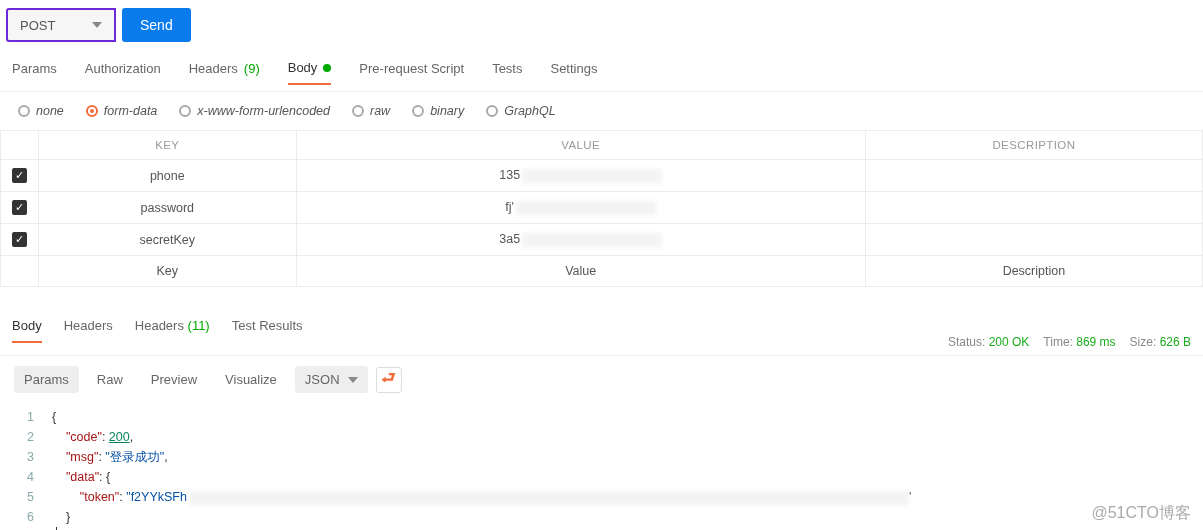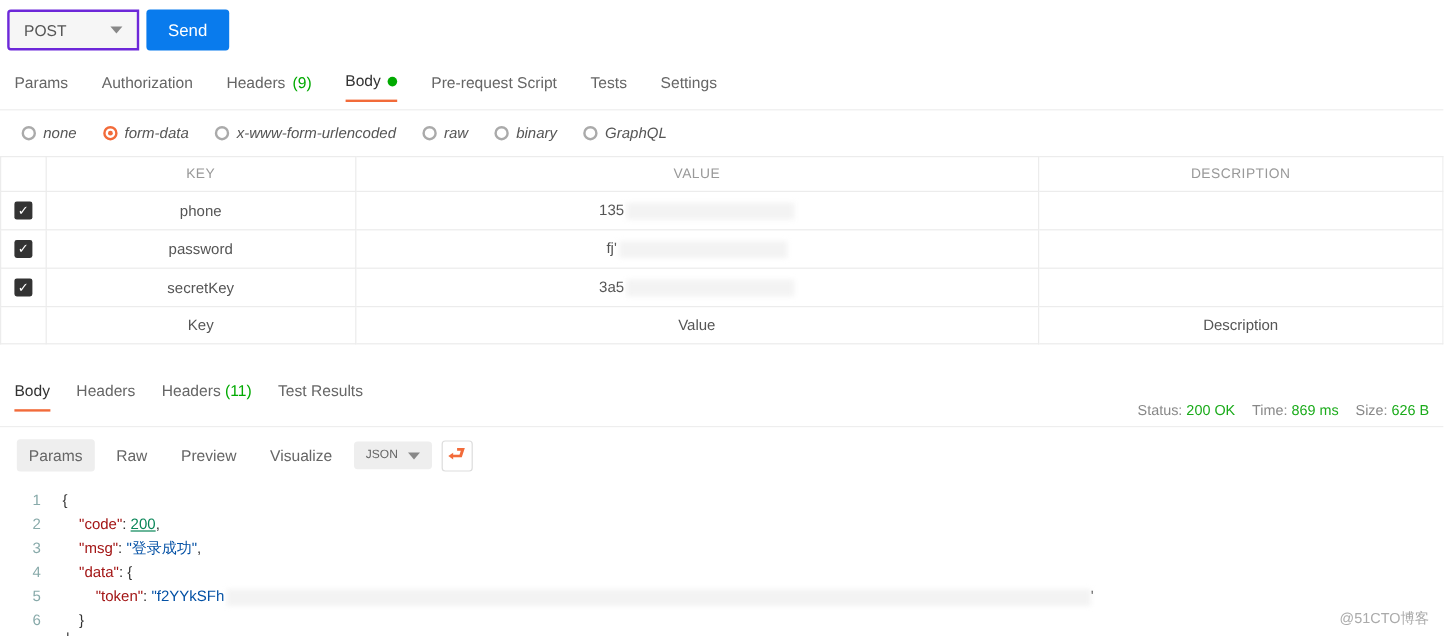--- a/index.html
+++ b/index.html
@@ -224,21 +224,21 @@
       background: #eee;
     }
     .format-select {
       display: flex;
       align-items: center;
       gap: 8px;
       background: #eee;
       padding: 6px 10px;
       border-radius: 3px;
       color: #666;
-      font-size: 10px;
+      font-size: 13px;
       cursor: pointer;
       justify-content: space-between;
     }
     .wrap-icon {
       width: 26px; height: 26px;
       border: 1px solid #ddd;
       border-radius: 3px;
       display: flex;
       align-items: center;
       justify-content: center;
@@ -270,21 +270,21 @@
     }
     .pun { color: #333; }
     .key { color: #a31515; }
     .num { color: #098658; text-decoration: underline; }
     .str { color: #0451a5; }
     
     .watermark {
       position: absolute;
       right: 12px;
       bottom: 6px;
-      font-size: 12px;
+      font-size: 16px;
       color: #aaa;
     }
   </style>
 </head>
 <body>
 
 <div class="container">
 
   <div class="request-bar">
     <div class="method-select">

